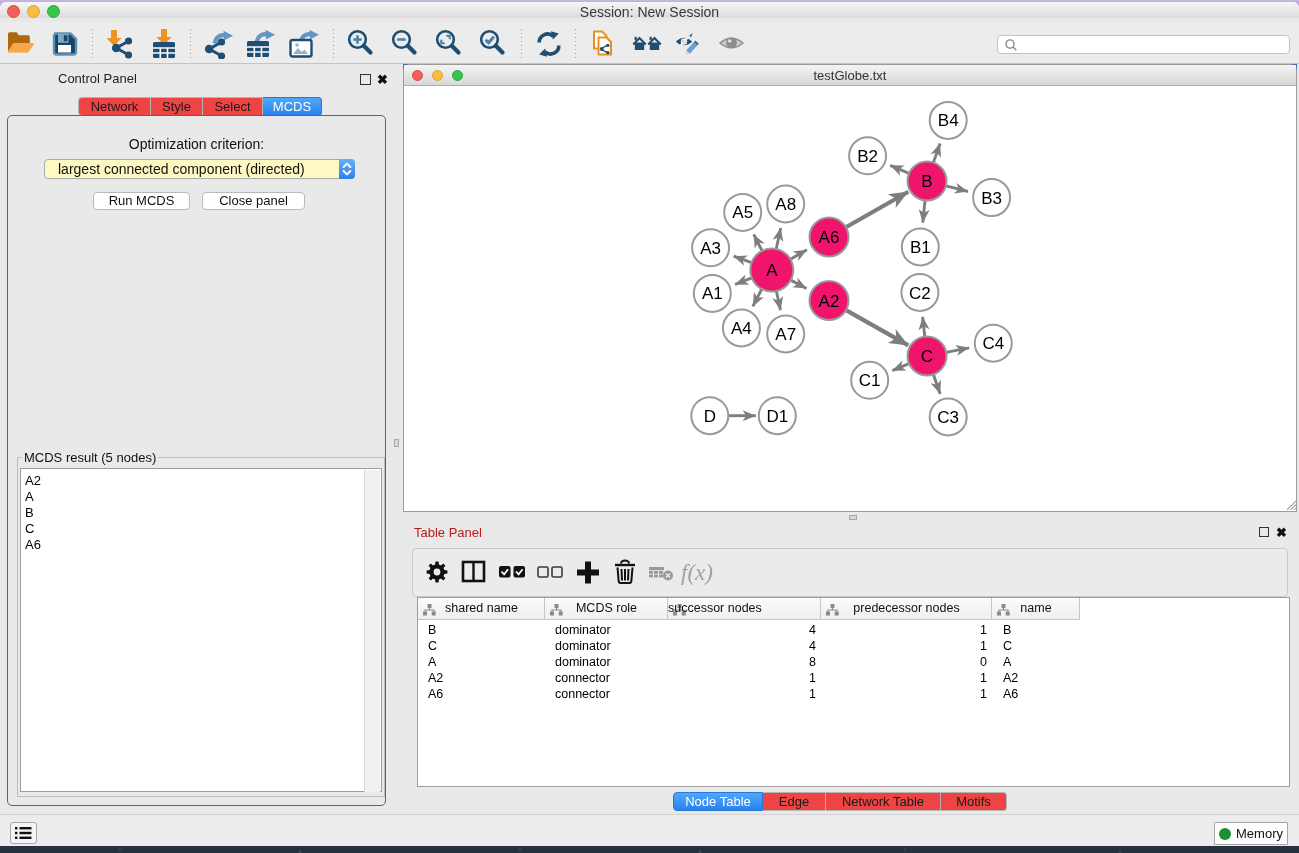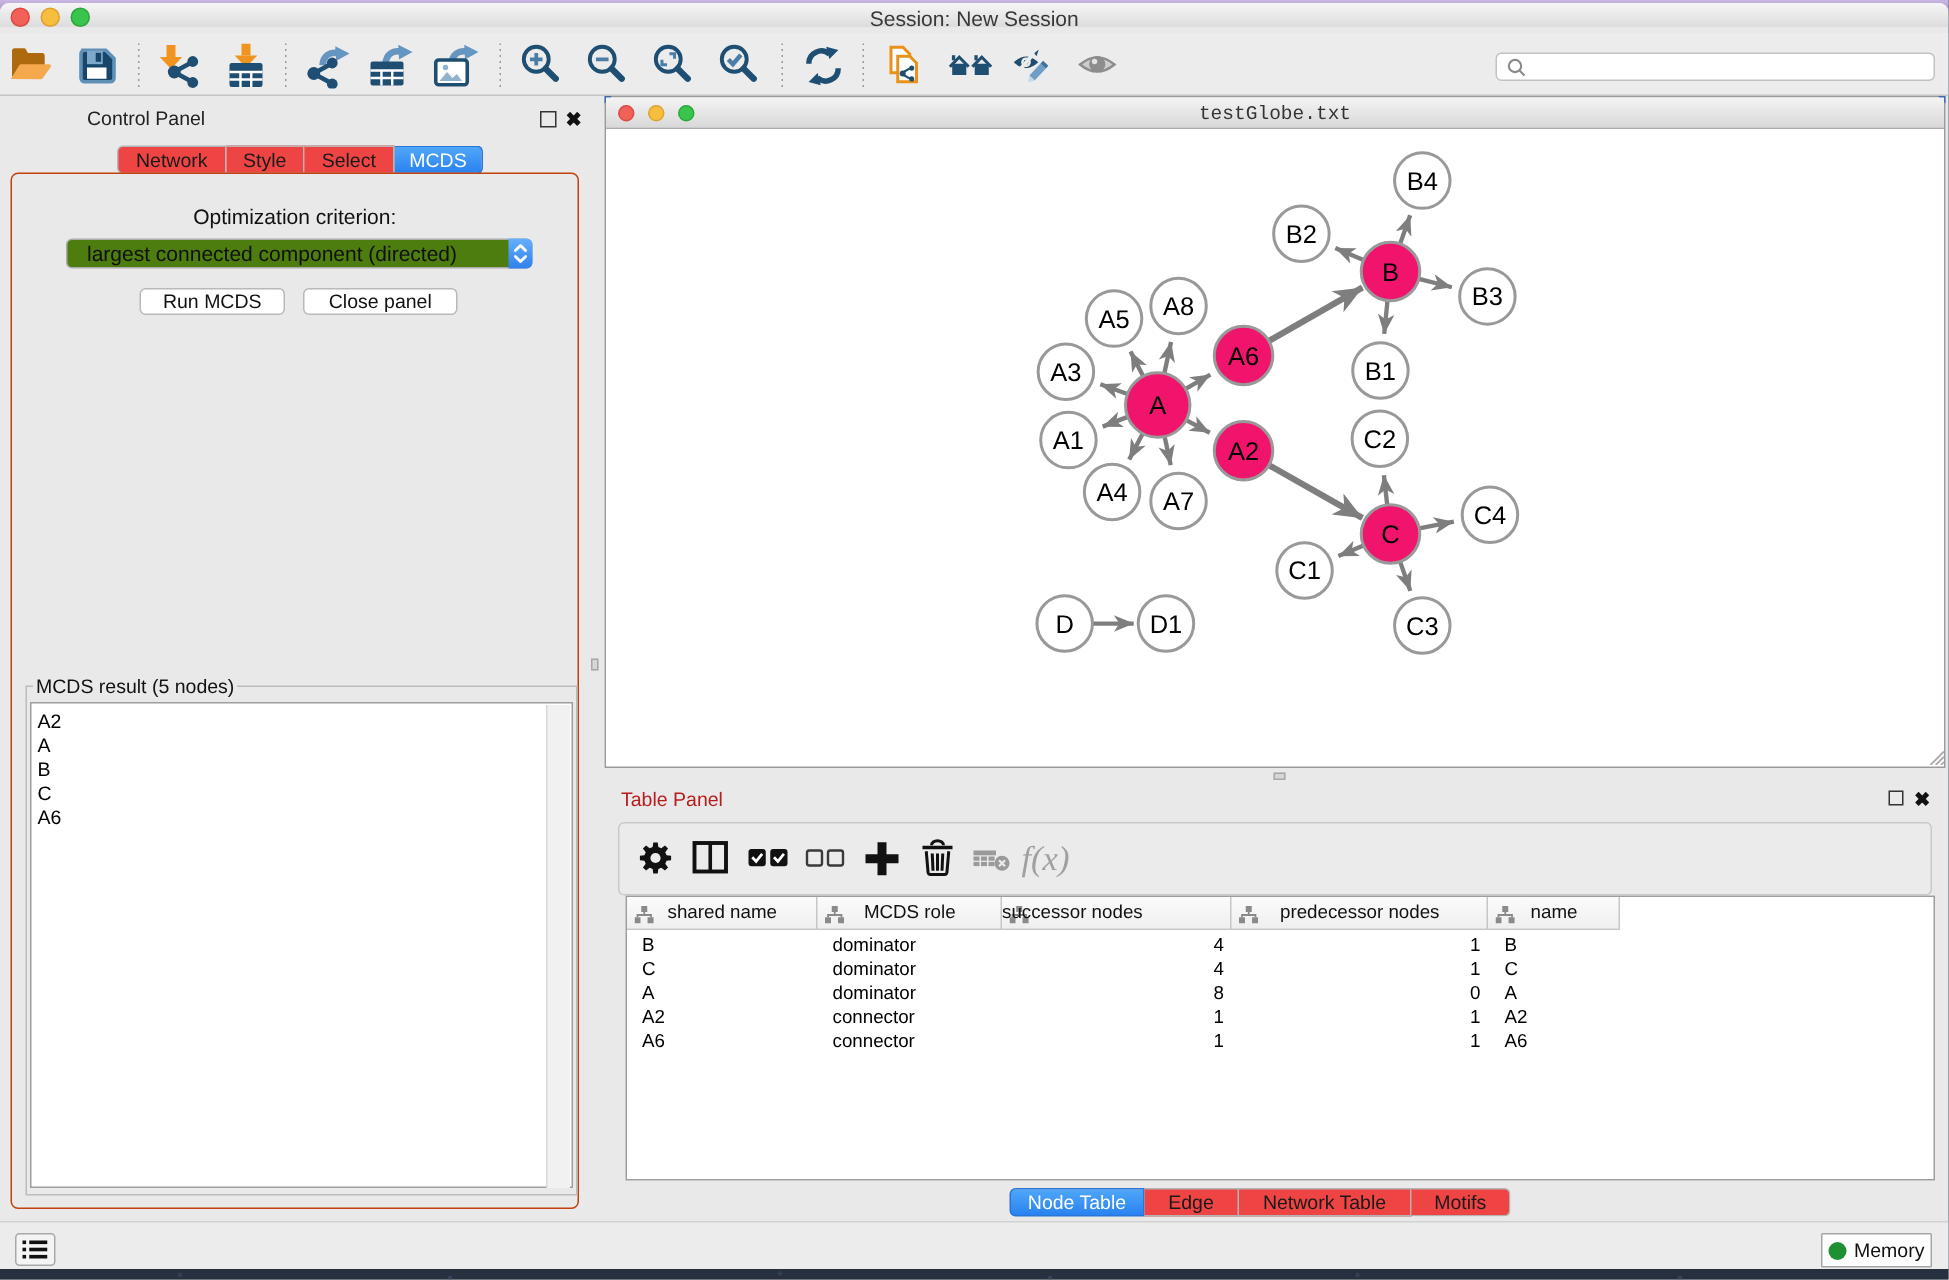--- a/index.html
+++ b/index.html
@@ -36,21 +36,21 @@
   .tabs { display:flex; font-size:13px; color:#1a1a1a; }
   .tabs .tab { background:#ef4444; border:1px solid #b4b4b4; border-left:none;
      text-align:center; height:19px; line-height:18px; }
   .tabs .tab.first { border-left:1px solid #b4b4b4; border-radius:4px 0 0 4px; }
   .tabs .tab.last { border-radius:0 4px 4px 0; }
   .tabs .tab.sel { background:linear-gradient(#4fa7f8,#2a82f0); color:#fff; border-color:#2a75d8; }
   #cp-tabs { left:78px; top:95px; }
   #cp-panel { left:7px; top:113px; width:379px; height:691px;
      border:1px solid #c2410c; border-radius:5px; }
   #opt-label { left:0; top:20px; width:100%; text-align:center; font-size:14px; color:#111; }
-  #dd { left:36px; top:43px; width:311px; height:20px; background:#4d7c0f;
+  #dd { left:36px; top:43px; width:311px; height:20px; background:#fef9c3;
      border:1px solid #ababab; border-radius:4px; font-size:14px; color:#111; }
   #dd .txt { position:absolute; left:13px; top:1px; }
   #dd .spin { position:absolute; right:-1px; top:-1px; width:16px; height:20px;
      border-radius:0 4px 4px 0; background:linear-gradient(#66b0fb,#2f80ec); }
   .btn { position:absolute; background:#ffffff; border:1px solid #b9b9b9; border-radius:4px;
      font-size:13px; color:#111; text-align:center; height:18px; line-height:16px; }
   
   #gb { left:9px; top:341px; width:368px; height:340px; border:1px solid #bcbcbc; }
   #gb-label { left:4px; top:-8px; background:#e9e9e9; font-size:13px; color:#111; padding:0 2px; }
   #gb-list { left:2px; top:10px; width:362px; height:324px; background:#fff;
@@ -58,21 +58,21 @@
   #gb-scroll { right:1px; top:1px; width:16px; height:322px; background:#f1f1f1;
      border-left:1px solid #d8d8d8; }
   #gb-list .item { padding-left:4px; height:16px; line-height:16px; }
   #gb-list .pad { height:4px; }
 
   
   #nw { left:403px; top:62px; width:894px; height:448px; background:#fff;
      border:1px solid #9b9b9b; }
   #nw-titlebar { left:0; top:0; width:892px; height:21px;
      background:linear-gradient(#f4f4f4,#d8d8d8); border-bottom:1px solid #ababab; }
-  #nw-titlebar .title { width:100%; text-align:center; font-size:13px; color:#333; line-height:21px;font-family:Liberation Mono, monospace; }
+  #nw-titlebar .title { width:100%; text-align:center; font-size:13px; color:#333; line-height:21px; }
   .tl2 { position:absolute; border-radius:50%; width:11px; height:11px; top:4.5px; }
 
   
   #tp-title { left:414px; top:523px; font-size:13px; color:#b91c1c; }
   #tp-toolbar { left:412px; top:546px; width:876px; height:49px;
      border:1px solid #c9c9c9; border-radius:4px; background:#ebebeb; }
   #tbl { left:417px; top:595px; width:873px; height:190px; background:#fff;
      border:1px solid #9d9d9d; font-size:13px; }
   #tp-tabs { left:673px; top:790px; }
   

